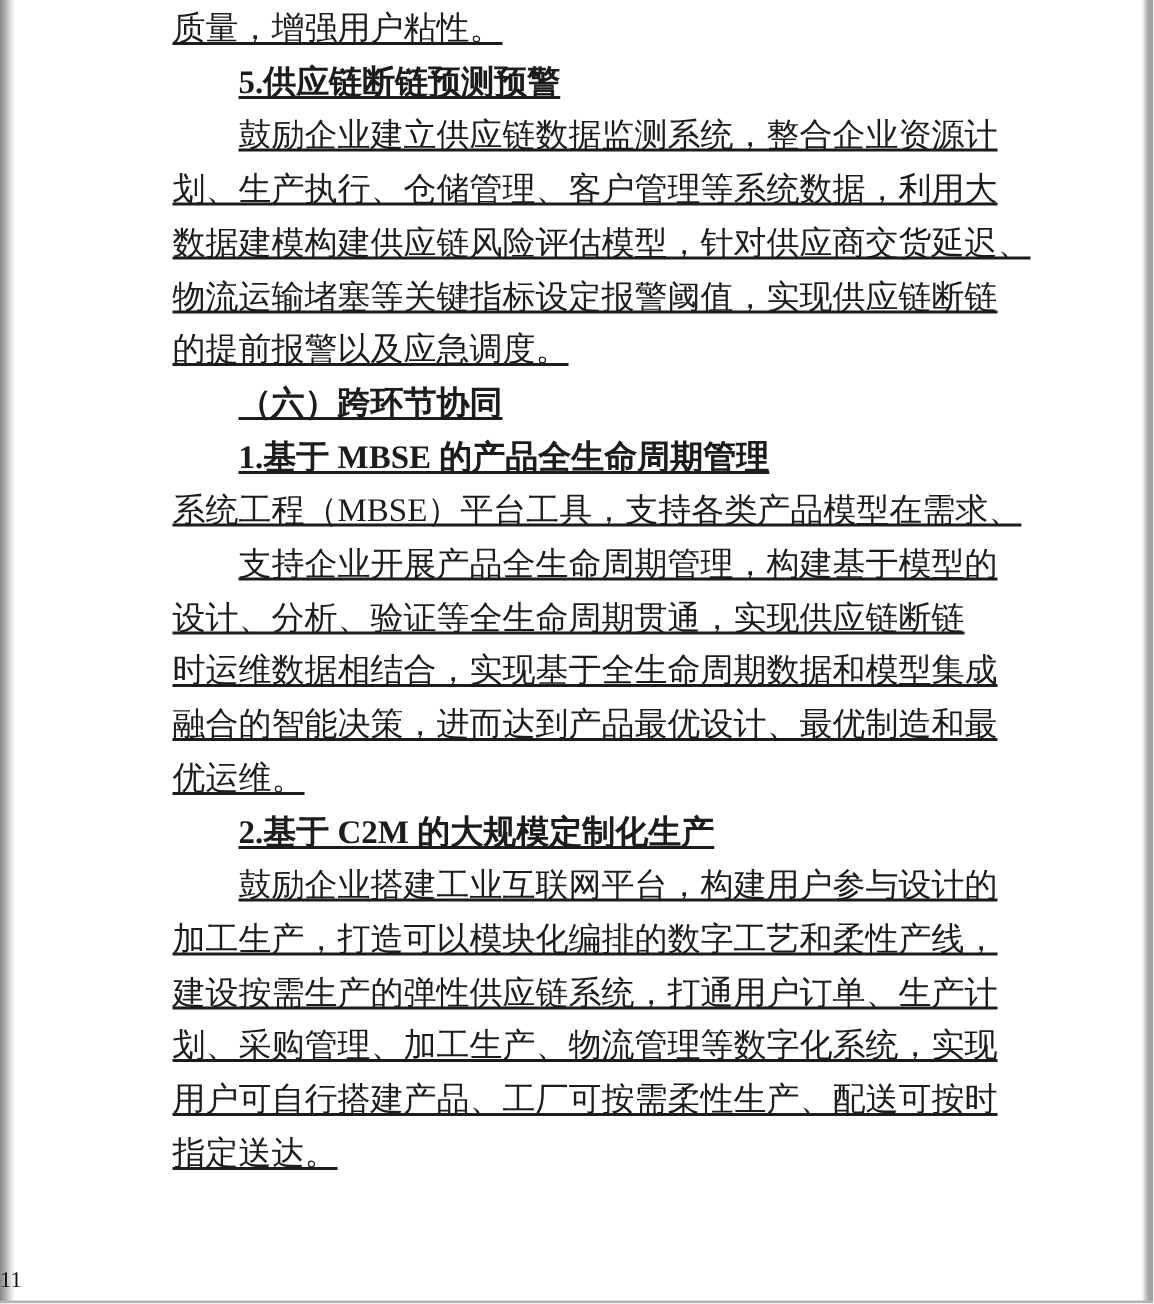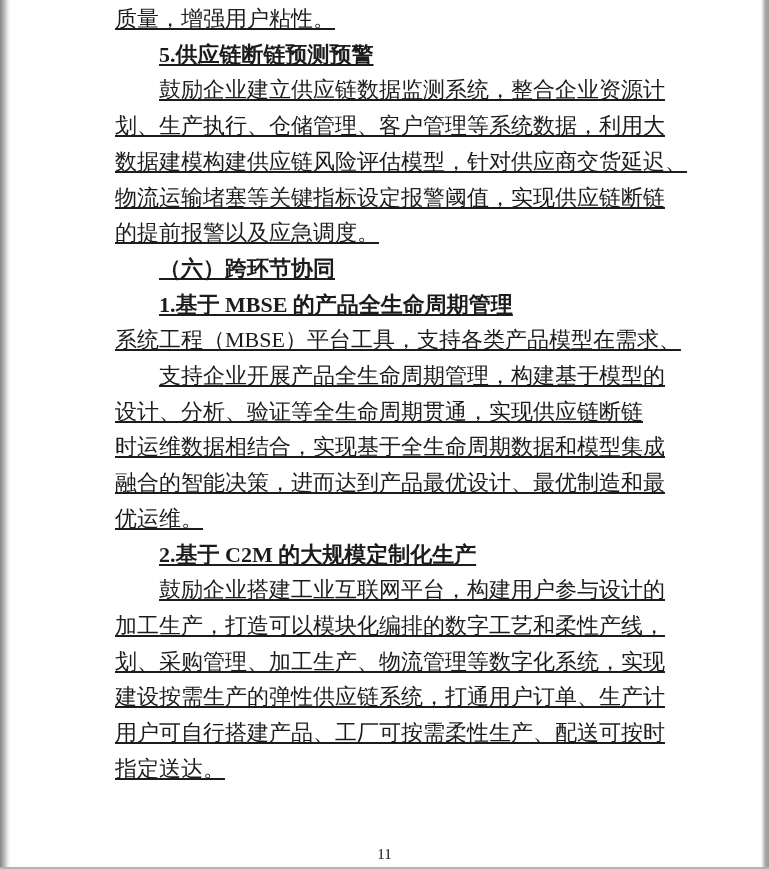--- a/index.html
+++ b/index.html
@@ -51,21 +51,20 @@
     text-indent: 44px;
   }
   .bold {
     font-weight: 700;
   }
   .pagenum {
     position: absolute;
     left: 0;
     top: 845px;
     width: 769px;
-    text-align: center;
     font-size: 15px;
     line-height: 18px;
     color: #111111;
   }
 </style>
 </head>
 <body>
 
 <div class="page">
 
@@ -85,21 +84,21 @@
     <div class="ln bold ind">1.基于 MBSE 的产品全生命周期管理</div>
     <div class="ln">系统工程（MBSE）平台工具，支持各类产品模型在需求、</div>
     <div class="ln ind">支持企业开展产品全生命周期管理，构建基于模型的</div>
     <div class="ln">设计、分析、验证等全生命周期贯通，实现供应链断链</div>
     <div class="ln">时运维数据相结合，实现基于全生命周期数据和模型集成</div>
     <div class="ln">融合的智能决策，进而达到产品最优设计、最优制造和最</div>
     <div class="ln">优运维。</div>
     <div class="ln bold ind">2.基于 C2M 的大规模定制化生产</div>
     <div class="ln ind">鼓励企业搭建工业互联网平台，构建用户参与设计的</div>
     <div class="ln">加工生产，打造可以模块化编排的数字工艺和柔性产线，</div>
+    <div class="ln">建设按需生产的弹性供应链系统，打通用户订单、生产计</div>
     <div class="ln">划、采购管理、加工生产、物流管理等数字化系统，实现</div>
-    <div class="ln">建设按需生产的弹性供应链系统，打通用户订单、生产计</div>
     <div class="ln">用户可自行搭建产品、工厂可按需柔性生产、配送可按时</div>
     <div class="ln">指定送达。</div>
   </div>
 
   <div class="pagenum">11</div>
 
 </div>
 
 </body></html>

